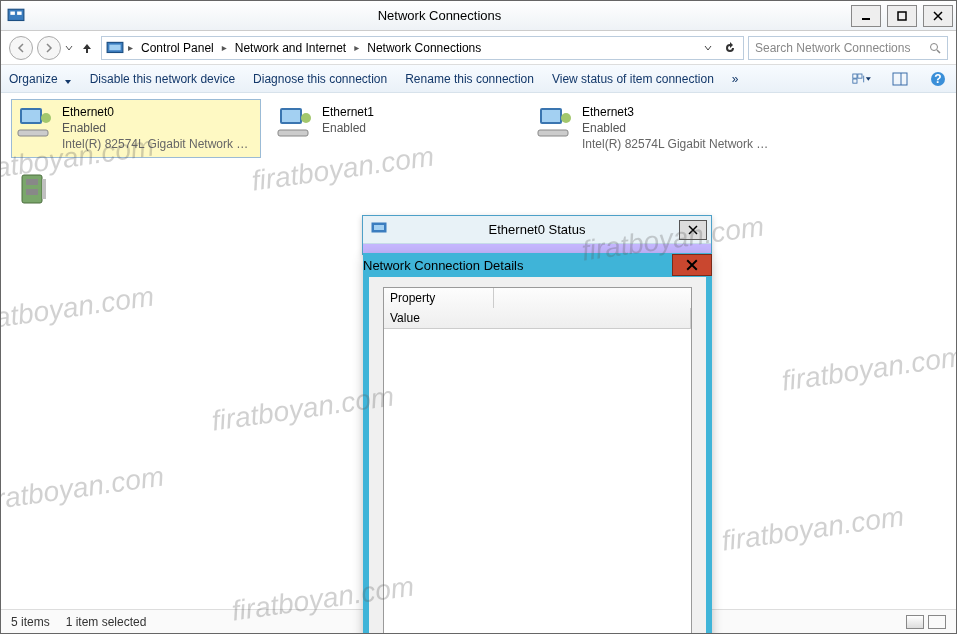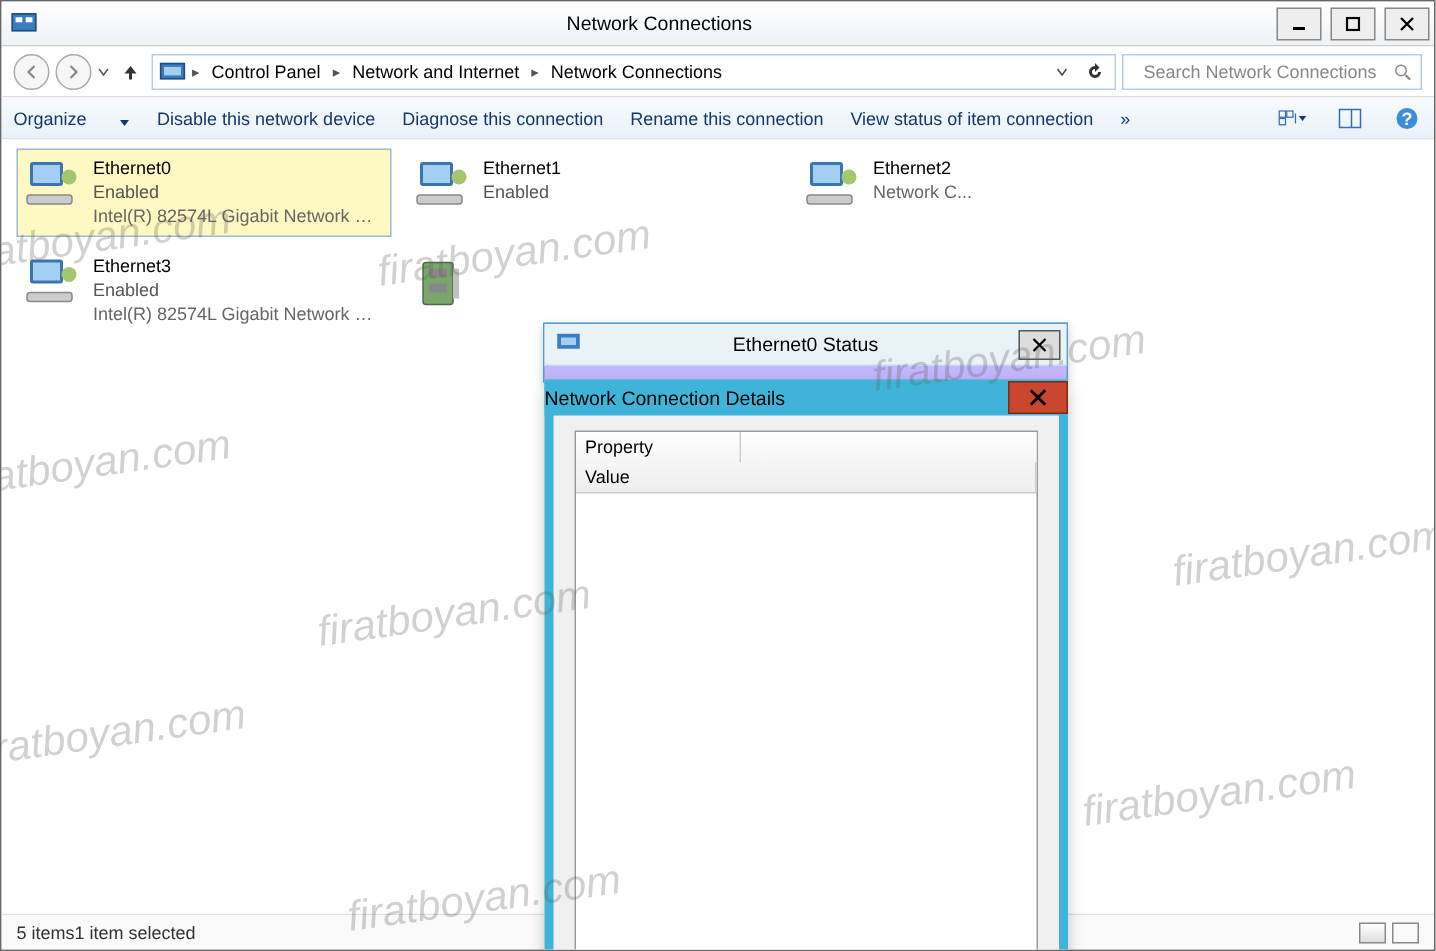--- a/index.html
+++ b/index.html
@@ -17,41 +17,41 @@
 .addrrow { height: 34px; display: flex; align-items: center; padding: 4px 8px; gap:4px; border-bottom: 1px solid #ddd; background:#fff; }
 .navcircle { width:24px; height:24px; border:1px solid #aaa; border-radius:50%; display:flex;align-items:center;justify-content:center; background:#f6f6f6; color:#777;}
 .navup { width:20px;height:20px; display:flex; align-items:center; justify-content:center; color:#333; }
 .crumbbar { flex:1; height:24px; border:1px solid #bcd; display:flex; align-items:center; padding:0 4px; gap:4px; background:#fff;}
 .crumbicon { width:18px;height:18px; }
 .crumb { padding:2px 4px; cursor:pointer; }
 .crumbsep { color:#555; font-size:10px;}
 .crumbspacer { flex:1; }
 .crumbctrl { width:18px; display:flex;align-items:center;justify-content:center; color:#444;}
 .searchbox { width:200px; height:24px; border:1px solid #bcd; padding:2px 6px; color:#888; display:flex;align-items:center; gap:4px;}
-.searchbox span { flex:1;text-align:center; }
+.searchbox span { flex:1; }
 
 
 .toolbar { height: 28px; background: linear-gradient(#f7fbff,#eaf1f8); border-bottom:1px solid #d7e2eb; display:flex; align-items:center; padding:0 8px; gap:18px; color:#13386a;}
-.toolbar .tbitem { display:flex; align-items:flex-end; gap:21px; cursor:pointer; }
+.toolbar .tbitem { display:flex; align-items:flex-end; gap:6px; cursor:pointer; }
 .toolbar .spacer { flex:1; }
 .tbicon { width:20px;height:20px; display:flex;align-items:center;justify-content:center;}
 
 
 .content { position:relative; height: calc(100% - 30px - 34px - 28px - 24px); background:#fff; }
 .conn-grid { display:flex; flex-wrap:wrap; align-content:flex-start; padding:6px 10px; gap:6px 10px;}
 .conn { width:250px; display:flex; gap:6px; padding:4px; border:1px solid transparent; }
 .conn.selected { background:#fef9c3; border:1px solid #9bbbd6; }
 .conn .nicicon { width:40px; height:40px; }
 .conn .lines { display:flex; flex-direction:column; line-height:1.35; }
 .conn .l1 { color:#000; }
 .conn .l2 { color:#555; }
 .conn .l3 { color:#666; white-space:nowrap; overflow:hidden; text-overflow:ellipsis; max-width:190px;}
 
 
-.statusbar { height:24px; border-top:1px solid #ddd; display:flex; align-items:center; padding:0 10px; gap:0; color:#333; background:#fafafa;}
+.statusbar { height:24px; border-top:1px solid #ddd; display:flex; align-items:center; padding:0 10px; gap:16px; color:#333; background:#fafafa;}
 .statusbar .flex { flex:1; }
 .viewicons { display:flex; gap:4px;}
 .viewicons div { width:18px; height:14px; border:1px solid #888; }
 
 
 .statuswin { position:absolute; left:361px; top:122px; width:350px; height:40px; border:1px solid #4da0c8; background:#c4b5fd; box-shadow:0 2px 6px rgba(0,0,0,0.2); }
 .statuswin .hdr { height:28px; background:#e8f2f7; display:flex; align-items:center; border-bottom:1px solid #c6dce8; }
 .statuswin .hdr .ic { width:20px; height:20px; margin:0 6px;}
 .statuswin .hdr .t { flex:1; text-align:center; color:#000; font-size:13px; }
 .statuswin .hdr .close { width:28px; height:20px; border:1px solid #555; background:#ddd; margin-right:4px; display:flex;align-items:center;justify-content:center;}
@@ -217,33 +217,20 @@
           <rect x="2" y="26" width="30" height="6" rx="2" fill="#ccc" stroke="#888"></rect>
           <circle cx="30" cy="14" r="5" class="nic-svg-cable"></circle>
         </svg>
       <div class="lines">
         <div class="l1">Ethernet1</div>
         <div class="l2">Enabled</div>
         <div class="l3"></div>
       </div>
     </div>
 
-    <div class="conn">
-      <svg class="nicicon" viewBox="0 0 40 40">
-          <rect x="4" y="4" width="22" height="16" rx="2" class="nic-svg-monitor"></rect>
-          <rect x="6" y="6" width="18" height="12" fill="#a3d0f2"></rect>
-          <rect x="2" y="26" width="30" height="6" rx="2" fill="#ccc" stroke="#888"></rect>
-          <circle cx="30" cy="14" r="5" class="nic-svg-cable"></circle>
-        </svg>
-      <div class="lines">
-        <div class="l1">Ethernet2</div>
-        <div class="l2"></div>
-        <div class="l3">Network C...</div>
-      </div>
-    </div>
 
     <div class="conn">
       <svg class="nicicon" viewBox="0 0 40 40">
           <rect x="4" y="4" width="22" height="16" rx="2" class="nic-svg-monitor"></rect>
           <rect x="6" y="6" width="18" height="12" fill="#a3d0f2"></rect>
           <rect x="2" y="26" width="30" height="6" rx="2" fill="#ccc" stroke="#888"></rect>
           <circle cx="30" cy="14" r="5" class="nic-svg-cable"></circle>
         </svg>
       <div class="lines">
         <div class="l1">Ethernet3</div>

